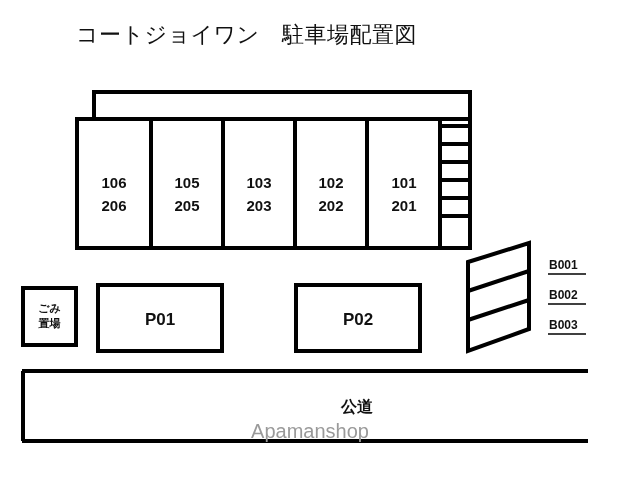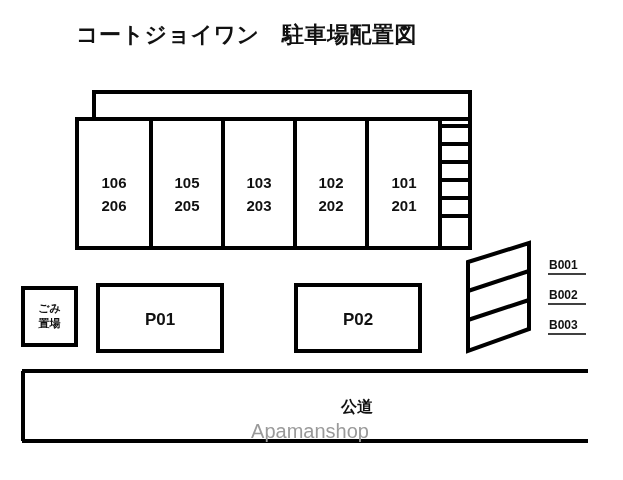--- a/index.html
+++ b/index.html
@@ -19,21 +19,21 @@
     top: 0;
     left: 0;
     width: 623px;
     height: 480px;
   }
   .page-title {
     position: absolute;
     left: 76px;
     top: 20px;
     font-size: 22px;
-    font-weight: bold;
+    font-weight: normal;
     color: #111111;
     letter-spacing: 0.5px;
     white-space: pre;
   }
   
   text {
     font-family: "Liberation Sans", "DejaVu Sans", sans-serif;
     fill: #111111;
   }
   .stall-num {

